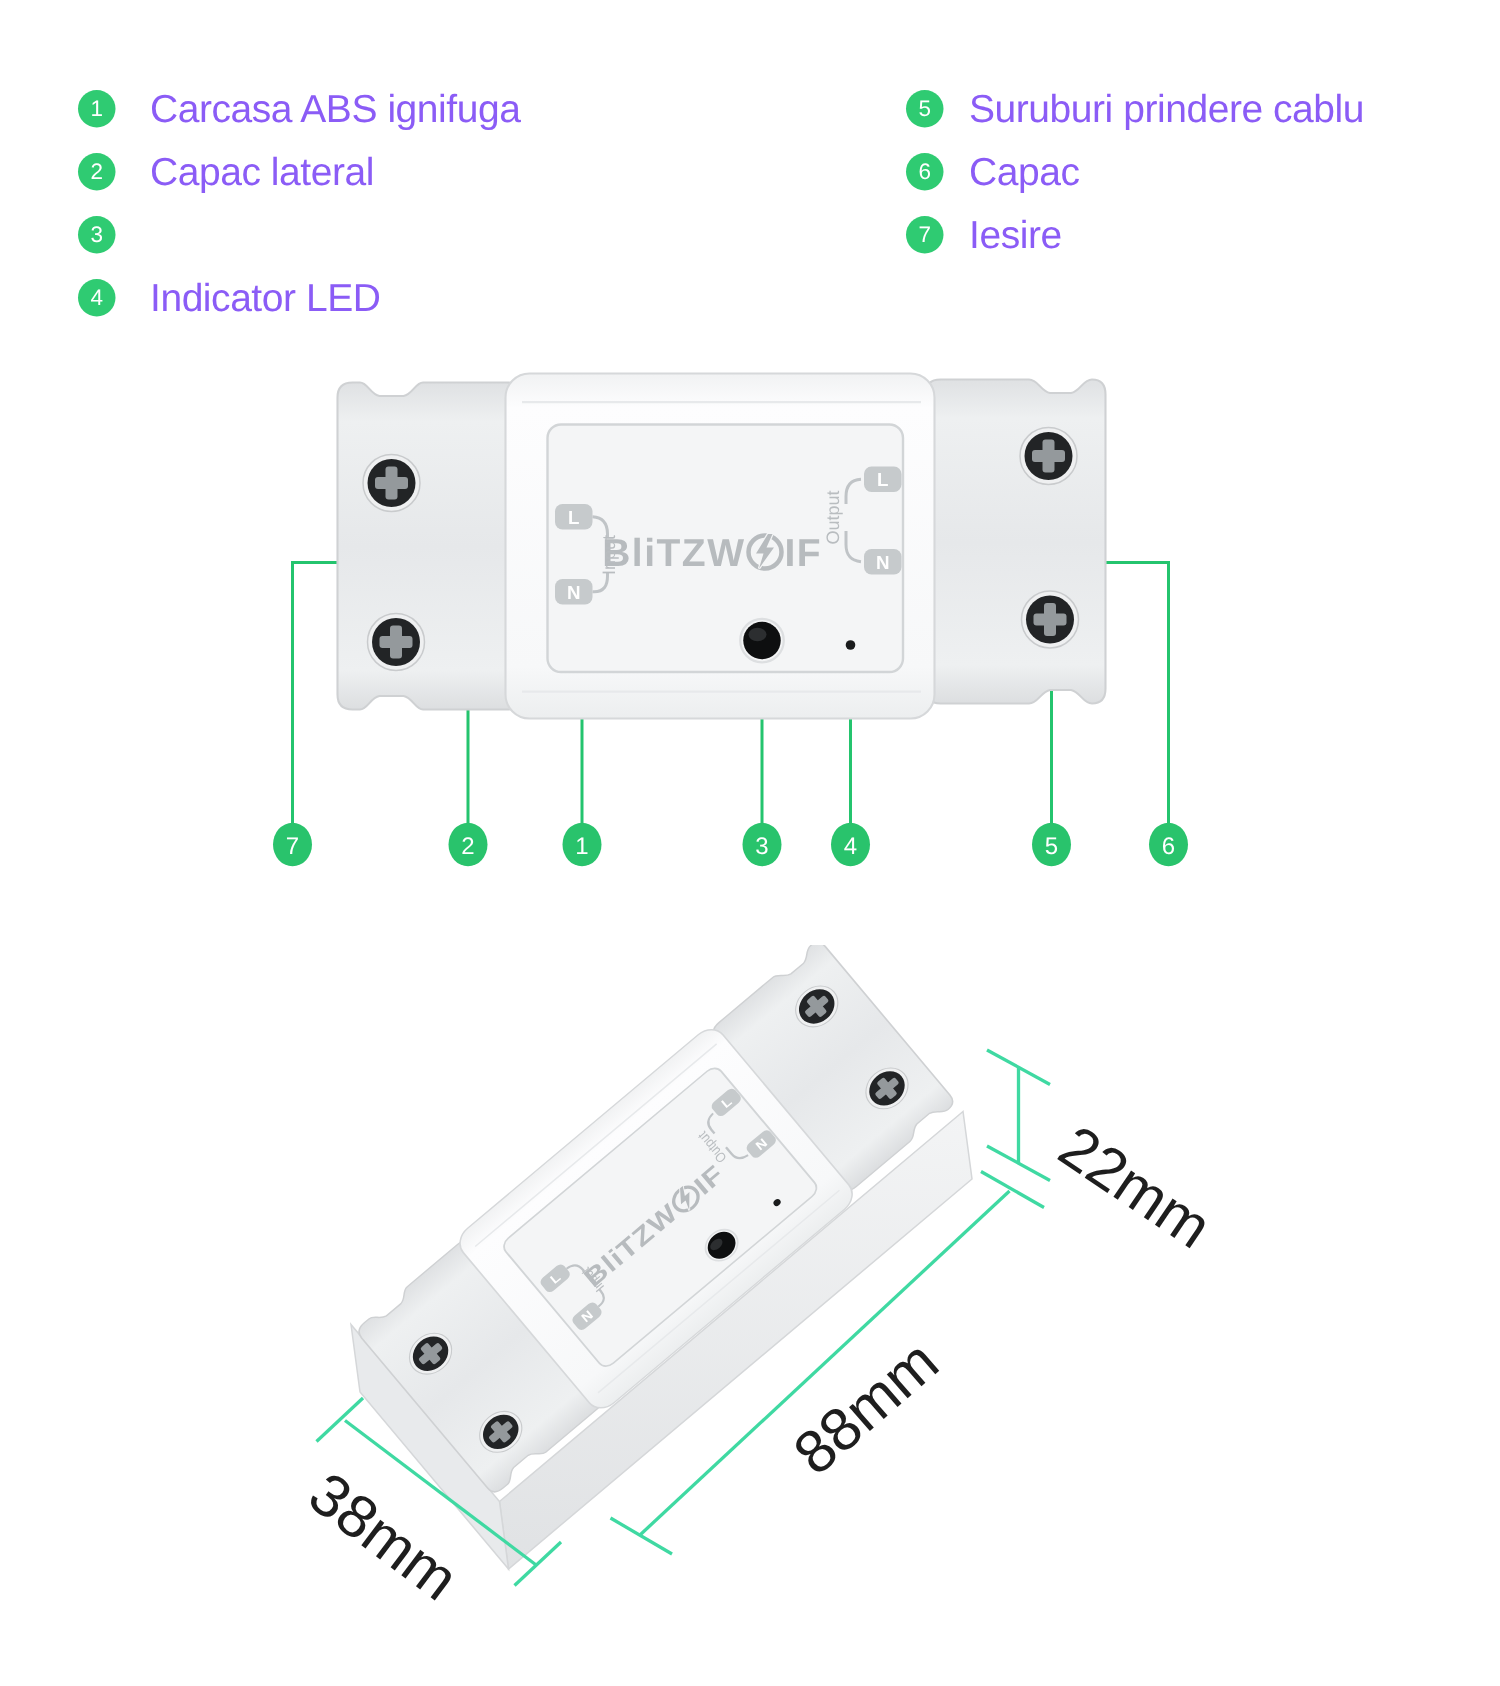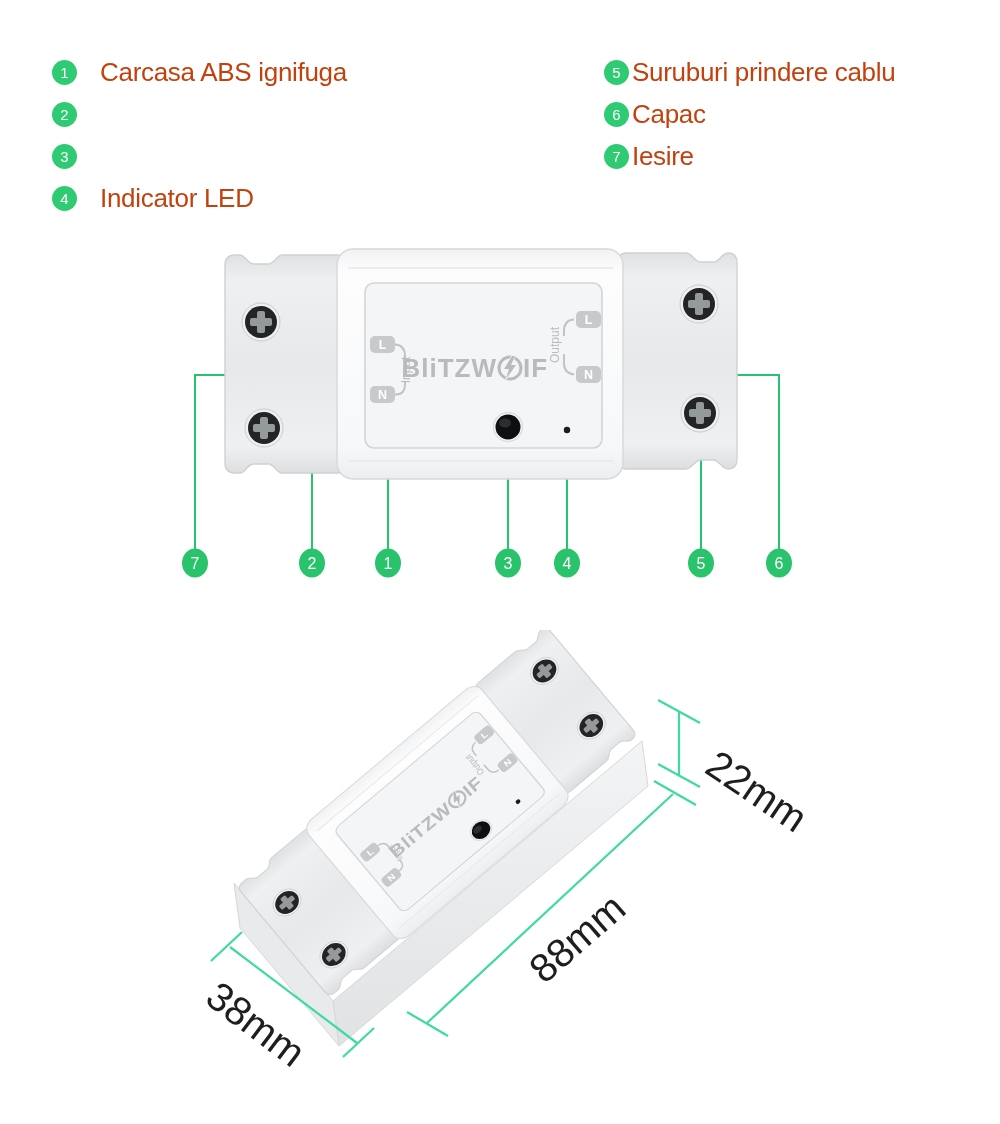--- a/index.html
+++ b/index.html
@@ -3,41 +3,42 @@
 <meta charset="utf-8">
 <style>
   html,body{margin:0;padding:0;background:#ffffff;}
   body{width:1000px;height:1124px;position:relative;overflow:hidden;
        font-family:"Liberation Sans", sans-serif;}
   .legend{position:absolute;display:flex;flex-direction:column;}
   .legend-row{display:flex;align-items:center;height:42px;}
   .num-badge{width:25px;height:25px;border-radius:50%;background:#2FCB72;
       color:#ffffff;font-size:15px;display:flex;align-items:center;justify-content:center;
       flex:0 0 25px;font-weight:400;}
-  .legend-label{margin-left:10px;font-size:26px;color:#c2410c;letter-spacing:-0.3px;
+  .legend-label{margin-left:10px;font-size:26px;color:#8b5cf6;letter-spacing:-0.3px;
       white-space:nowrap;font-weight:400;}
   #legend-left{left:52px;top:51px;}
   #legend-left .legend-label{margin-left:23px;}
   #legend-right{left:604px;top:51px;}
-  #legend-right .legend-label{margin-left:3px;}
+  #legend-right .legend-label{margin-left:17px;}
   svg{position:absolute;display:block;}
   #top-view{left:140px;top:240px;}
   #persp-view{left:100px;top:630px;}
   .dim-text{font-size:40px;fill:#1E1E1E;font-weight:400;}
 </style>
 </head>
 <body>
 
 <div class="legend" id="legend-left">
   <div class="legend-row">
     <span class="num-badge">1</span>
     <span class="legend-label">Carcasa ABS ignifuga</span>
   </div>
   <div class="legend-row">
     <span class="num-badge">2</span>
+    <span class="legend-label">Capac lateral</span>
   </div>
   <div class="legend-row">
     <span class="num-badge">3</span>
   </div>
   <div class="legend-row">
     <span class="num-badge">4</span>
     <span class="legend-label">Indicator LED</span>
   </div>
 </div>
 

